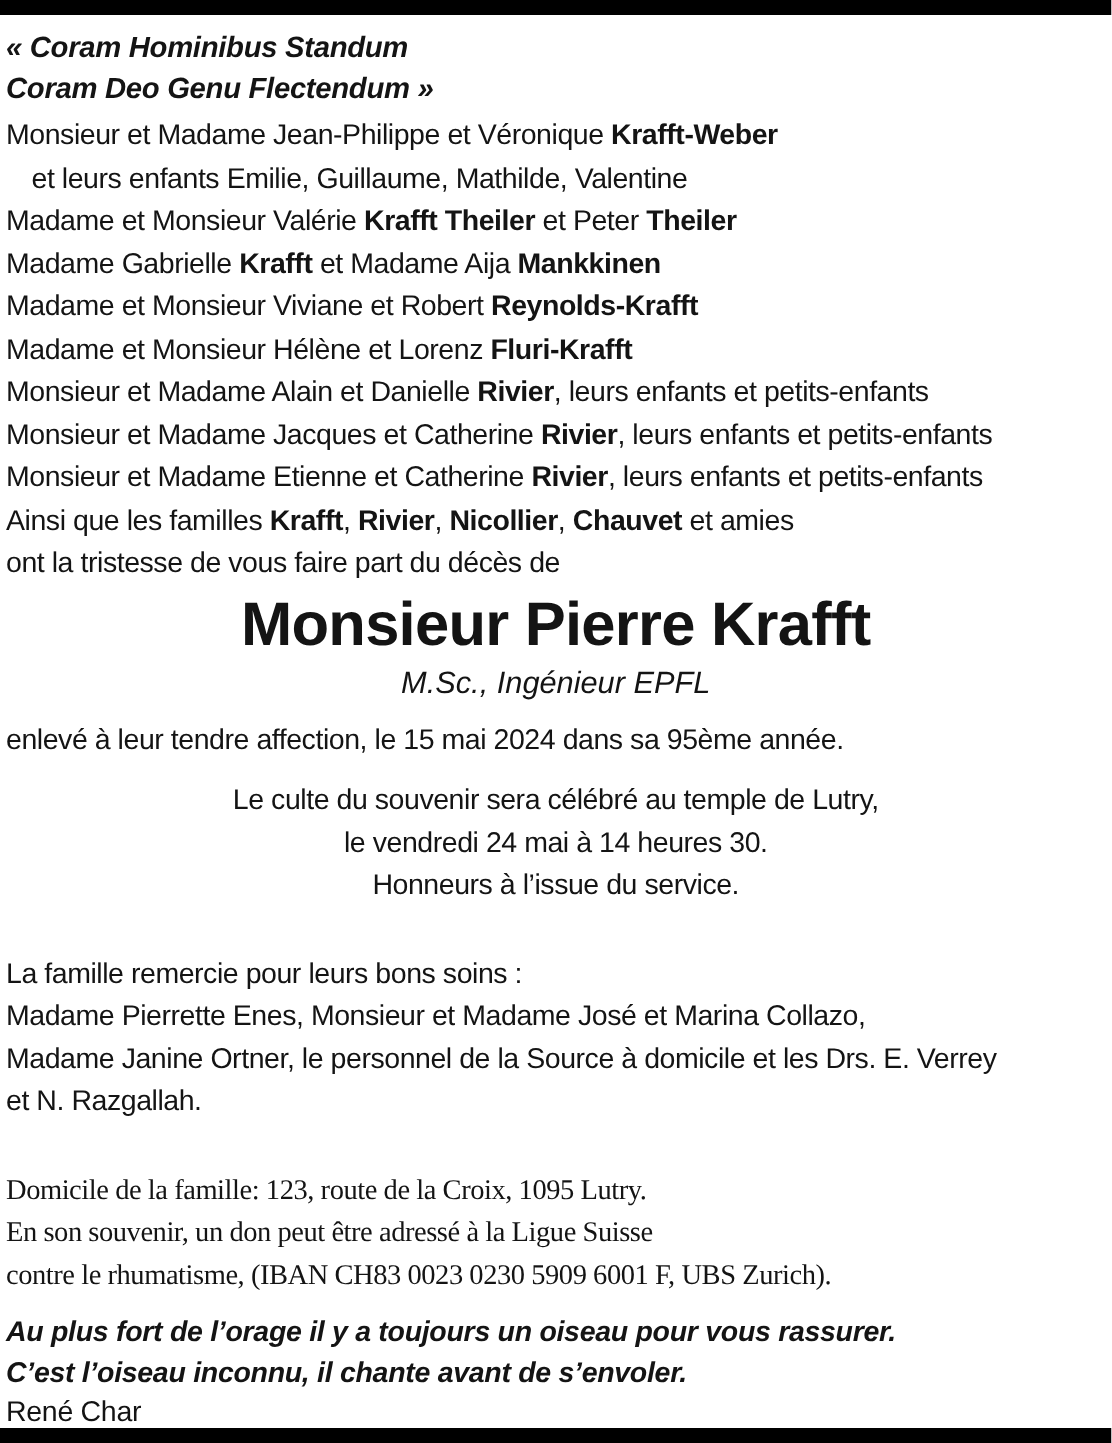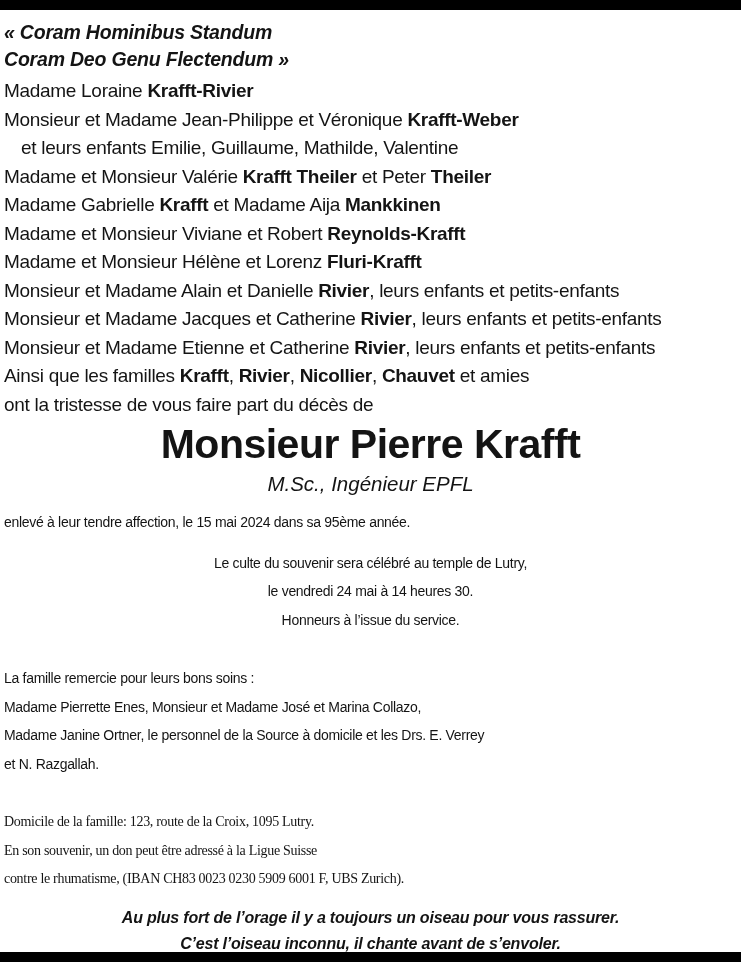--- a/index.html
+++ b/index.html
@@ -36,51 +36,50 @@
     font-size:41px; line-height:50px;
     font-weight:700; letter-spacing:-0.5px;
     white-space:nowrap;
   }
   .deceased-sub {
     text-align:center; font-style:italic;
     font-size:20.5px; line-height:29px;
   }
 
   .para {
-    font-size:14px; line-height:28.5px;
+    font-size:19px; line-height:28.5px;
     letter-spacing:-0.3px;
     margin:0;
   }
   .para.death   { margin-top:10px; }
   .para.service { margin-top:12px;text-align:center; }
   .para.thanks  { margin-top:30px; }
   .para.address { margin-top:30px;font-family:Liberation Serif, serif; }
 
   .closing {
     margin-top:11px;
-    text-align:center;
-    font-size:16px; line-height:26.5px;
+    text-align:left;
+    font-size:19px; line-height:26.5px;
     letter-spacing:-0.2px;
   }
   .closing .q { font-style:italic; font-weight:700; }
 </style>
 </head>
 <body>
 
 <div class="bar top"></div>
 
 <div class="content">
 
   <div class="epigraph">
     <div class="line">« Coram Hominibus Standum</div>
     <div class="line">Coram Deo Genu Flectendum »</div>
   </div>
 
   <div class="family">
-      <div class="line"><span>Madame Loraine </span><span class="b">Krafft-Rivier</span></div>
       <div class="line"><span>Monsieur et Madame Jean-Philippe et Véronique </span><span class="b">Krafft-Weber</span></div>
       <div class="line indent"><span>et leurs enfants Emilie, Guillaume, Mathilde, Valentine</span></div>
       <div class="line"><span>Madame et Monsieur Valérie </span><span class="b">Krafft Theiler</span><span> et Peter </span><span class="b">Theiler</span></div>
       <div class="line"><span>Madame Gabrielle </span><span class="b">Krafft</span><span> et Madame Aija </span><span class="b">Mankkinen</span></div>
       <div class="line"><span>Madame et Monsieur Viviane et Robert </span><span class="b">Reynolds-Krafft</span></div>
       <div class="line"><span>Madame et Monsieur Hélène et Lorenz </span><span class="b">Fluri-Krafft</span></div>
       <div class="line"><span>Monsieur et Madame Alain et Danielle </span><span class="b">Rivier</span><span>, leurs enfants et petits-enfants</span></div>
       <div class="line"><span>Monsieur et Madame Jacques et Catherine </span><span class="b">Rivier</span><span>, leurs enfants et petits-enfants</span></div>
       <div class="line"><span>Monsieur et Madame Etienne et Catherine </span><span class="b">Rivier</span><span>, leurs enfants et petits-enfants</span></div>
       <div class="line"><span>Ainsi que les familles </span><span class="b">Krafft</span><span>, </span><span class="b">Rivier</span><span>, </span><span class="b">Nicollier</span><span>, </span><span class="b">Chauvet</span><span> et amies</span></div>

